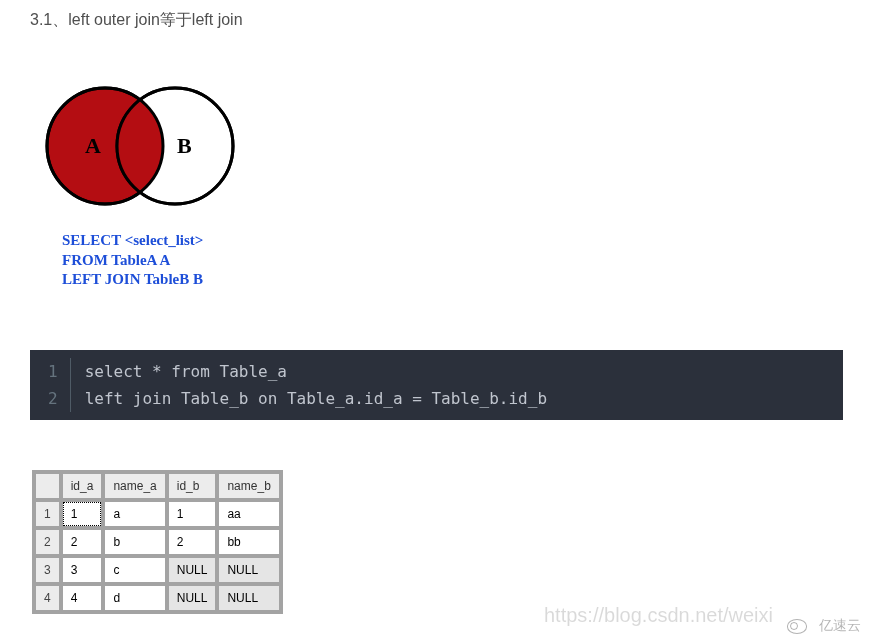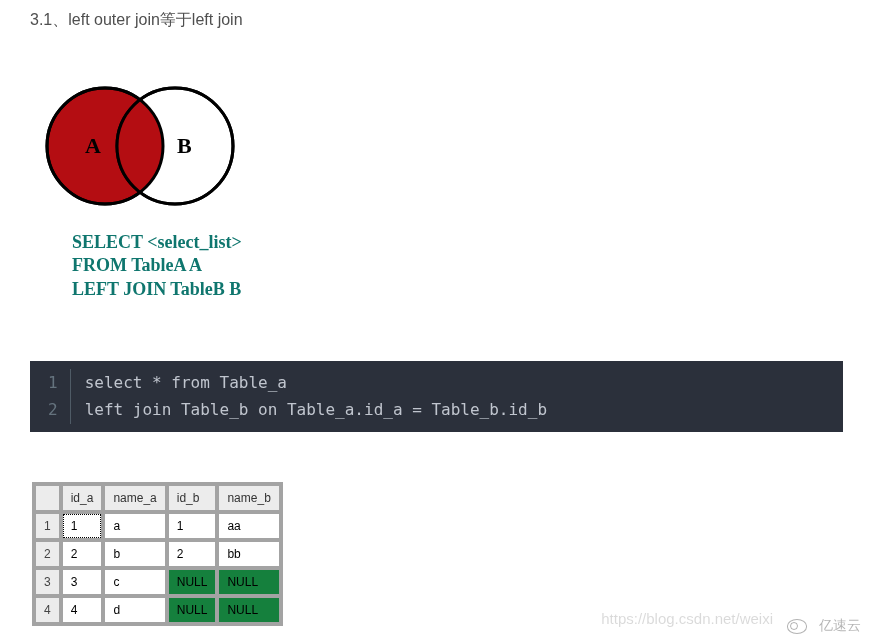--- a/index.html
+++ b/index.html
@@ -18,25 +18,25 @@
     .heading {
       font-size: 16px;
       color: #4f4f4f;
       margin-bottom: 40px;
     }
     .venn-wrap {
       margin-left: -5px;
       margin-bottom: 6px;
     }
     .venn-text {
-      margin-left: 42px;
+      margin-left: 32px;
       font-family: "Times New Roman", serif;
-      font-size: 18px;
+      font-size: 15px;
       font-weight: bold;
-      color: #0f766e;
+      color: #1d4ed8;
       line-height: 1.3;
     }
     .code-block {
       background: #2b303b;
       color: #c0c5ce;
       font-family: "Menlo", "Consolas", monospace;
       font-size: 16px;
       margin: 60px 0 50px 0;
       padding: 8px 0;
       display: flex;
@@ -70,31 +70,31 @@
       font-weight: normal;
       color: #333;
     }
     .result-table .rownum {
       background: #ececec;
       text-align: center;
       min-width: 22px;
       color: #444;
     }
     .result-table .null-cell {
-      background: #15803d;
+      background: #e5e5e5;
     }
     .selected-cell {
       outline: 1px dotted #000;
       outline-offset: -3px;
     }
     .watermark {
       position: absolute;
       right: 100px;
       bottom: 14px;
-      font-size: 15px;
+      font-size: 20px;
       color: rgba(0,0,0,0.15);
       font-family: Arial, sans-serif;
     }
     .brand {
       position: absolute;
       right: 12px;
       bottom: 6px;
       display: flex;
       align-items: center;
       gap: 12px;

